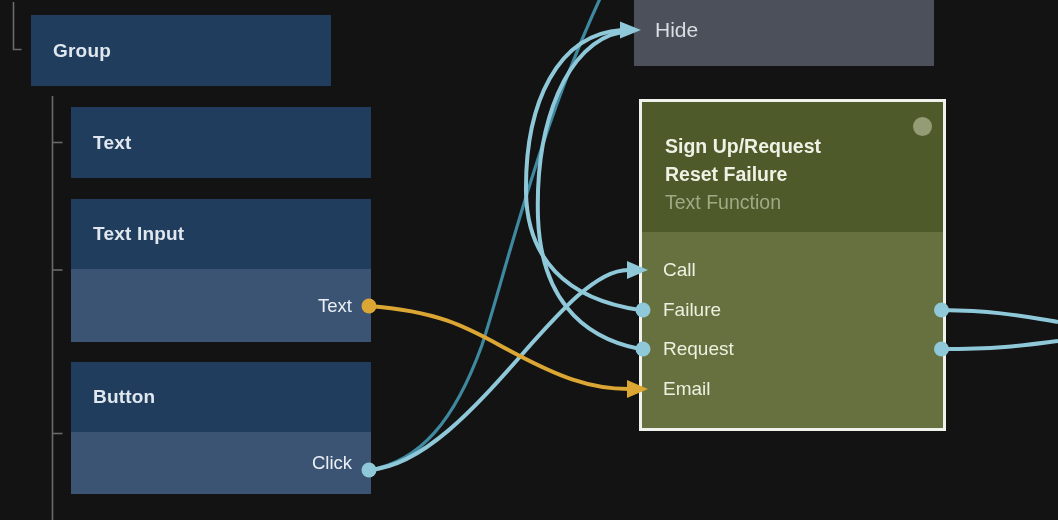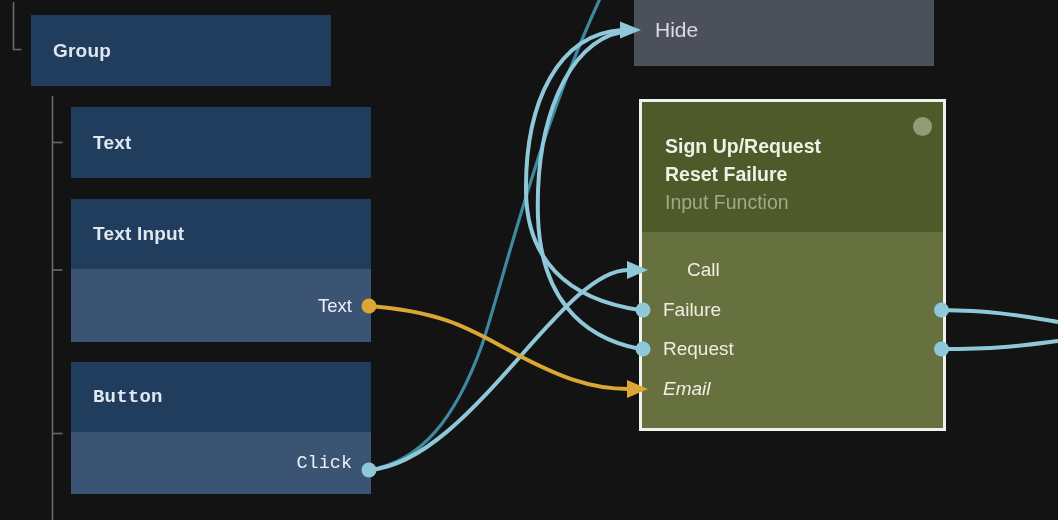--- a/index.html
+++ b/index.html
@@ -68,44 +68,44 @@
 
   <div class="node" style="left:71px;top:199px;">
     <div class="blue-hdr" style="height:70px;">
       <span class="node-title">Text Input</span>
     </div>
     <div class="blue-body" style="height:73px;">
       <span class="port-label">Text</span>
     </div>
   </div>
 
-  <div class="node" style="left:71px;top:362px;font-family:Liberation Mono, monospace;">
+  <div class="node" style="left:71px;top:362px;">
     <div class="blue-hdr" style="height:70px;">
       <span class="node-title">Button</span>
     </div>
     <div class="blue-body" style="height:62px;">
       <span class="port-label">Click</span>
     </div>
   </div>
 
   <div class="gray-node" style="left:634px;top:-21px;height:87px;">
     <span class="gray-port-label">Hide</span>
   </div>
 
   <div class="fn-node">
     <div class="fn-header">
       <div class="fn-title">Sign Up/Request</div>
       <div class="fn-title">Reset Failure</div>
-      <div class="fn-sub">Input Function</div>
+      <div class="fn-sub">Text Function</div>
       <div class="fn-status-dot"></div>
     </div>
-    <div class="fn-port" style="top:156px;margin-left:24px;">Call</div>
+    <div class="fn-port" style="top:156px;">Call</div>
     <div class="fn-port" style="top:196px;">Failure</div>
     <div class="fn-port" style="top:235px;">Request</div>
-    <div class="fn-port" style="top:275px;font-style:italic;">Email</div>
+    <div class="fn-port" style="top:275px;">Email</div>
   </div>
 
   <svg id="overlay" viewBox="0 0 1058 520" xmlns="http://www.w3.org/2000/svg">
 
     <g stroke="#6a6a6a" stroke-width="1.6" fill="none">
       <path d="M13.5,2 V49.5 H21.5"></path>
       <path d="M52.5,96 V520"></path>
       <path d="M52.5,142.5 H62.5"></path>
       <path d="M52.5,270 H62.5"></path>
       <path d="M52.5,433.5 H62.5"></path>

